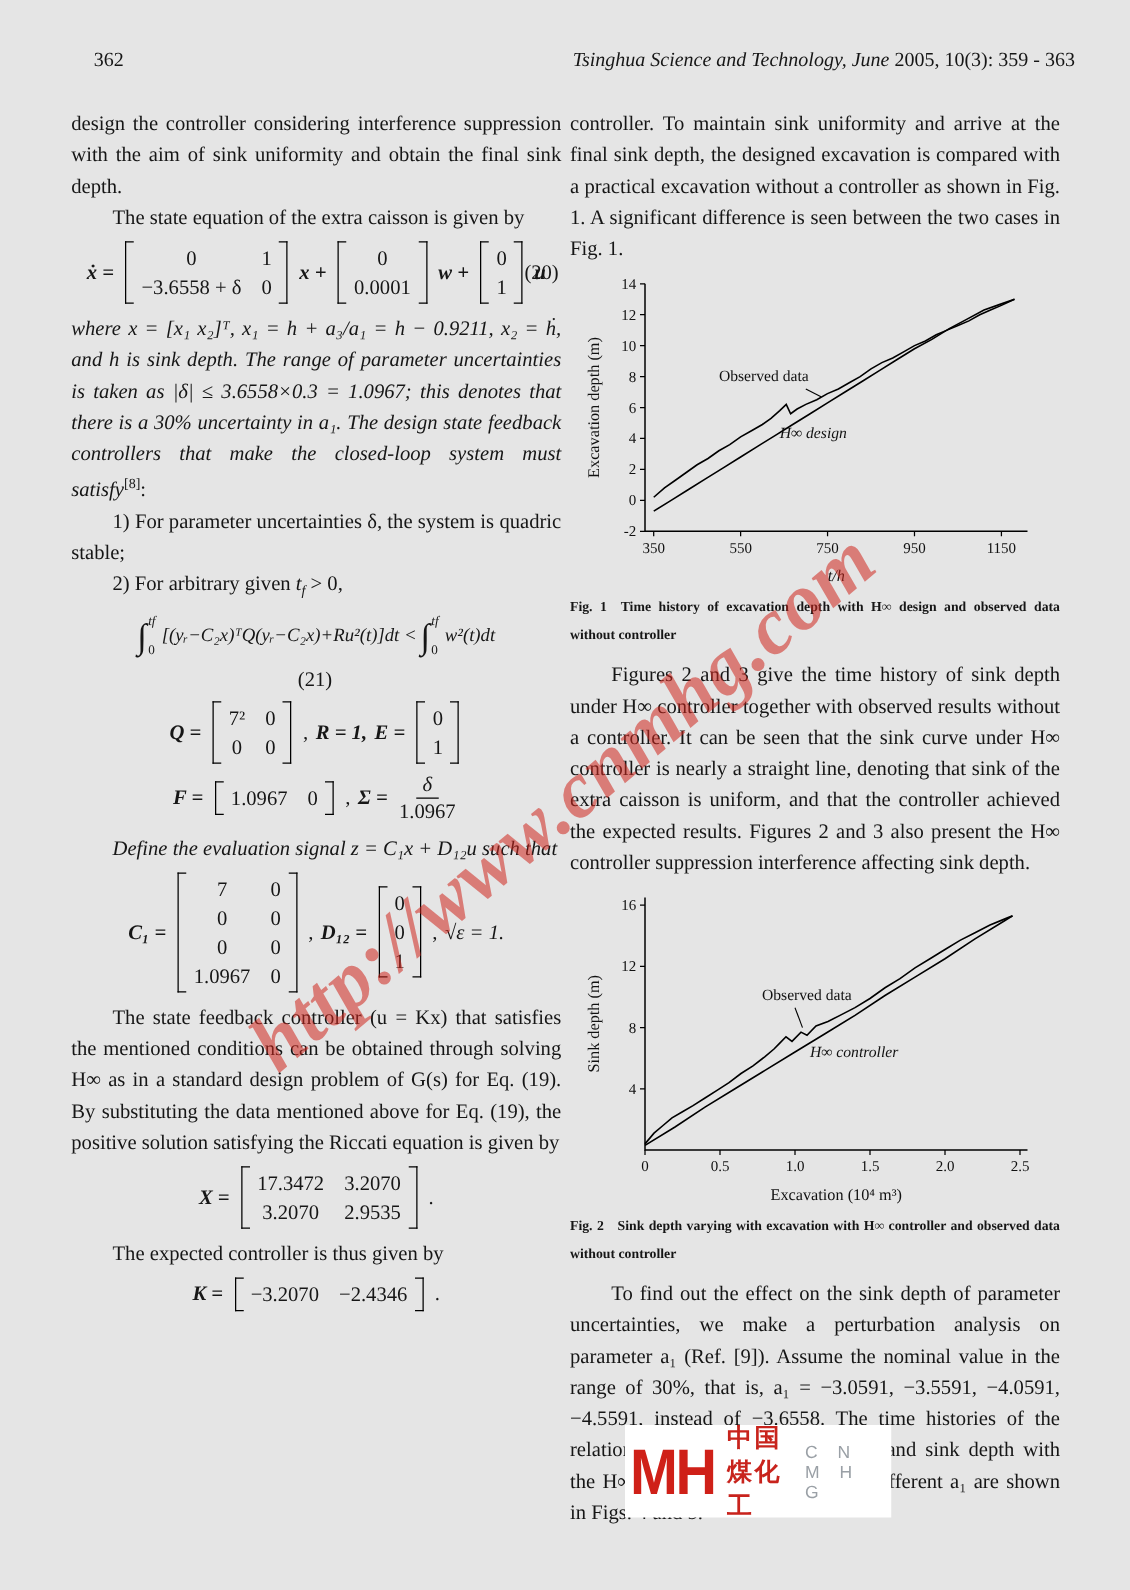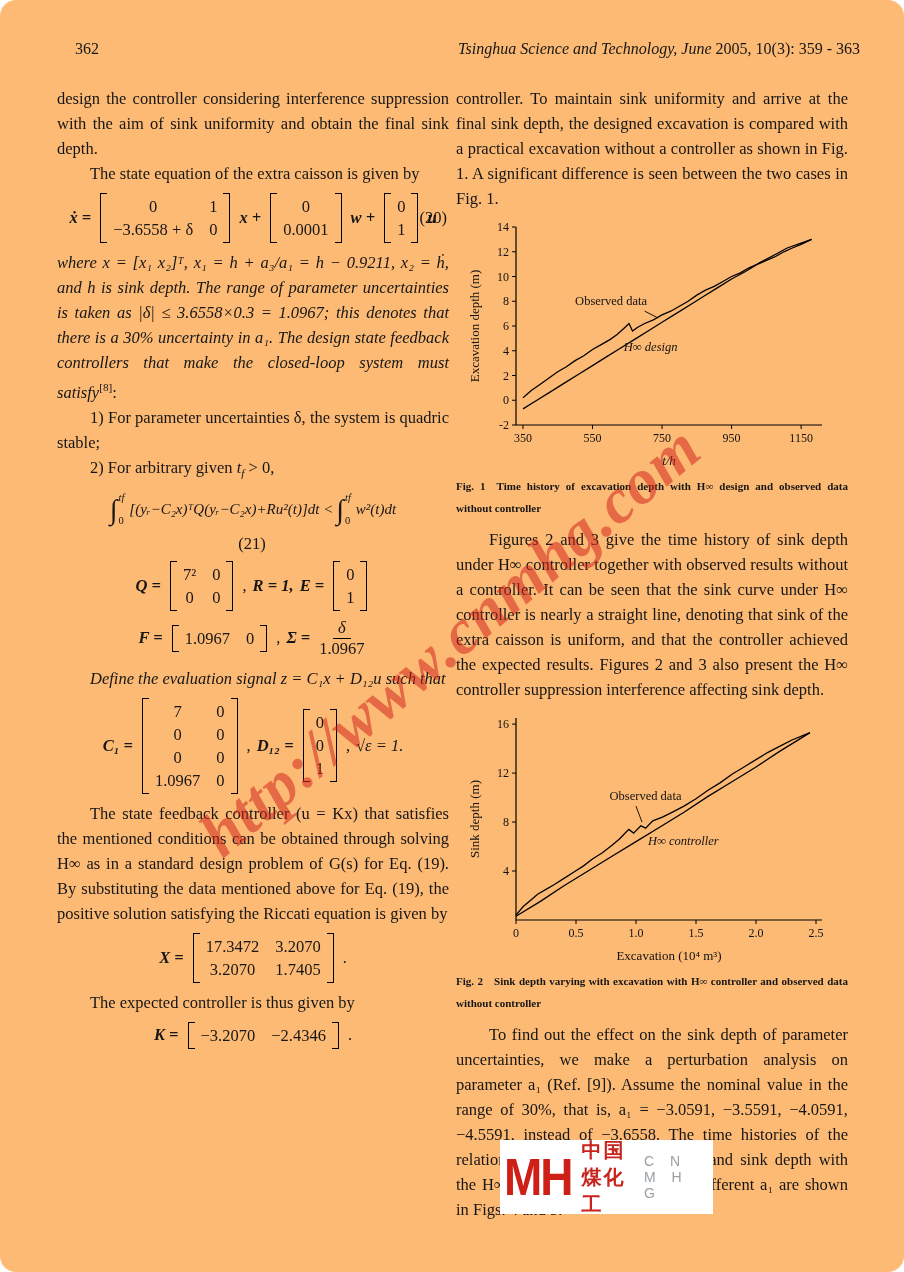--- a/index.html
+++ b/index.html
@@ -1,17 +1,17 @@
 <!DOCTYPE html>
 <html><head>
 <meta charset="utf-8">
 <style>
   html,body{margin:0;padding:0;background:#fff;}
-  .page{position:relative;width:904px;height:1272px;background:#fdba74;color:#161616;
-        font-family:"Liberation Serif",serif;overflow:hidden;border-radius:16px;}
+  .page{position:relative;width:904px;height:1272px;background:#e5e5e5;color:#161616;
+        font-family:"Liberation Serif",serif;overflow:hidden;}
   .header{position:absolute;top:40px;left:75px;right:44px;display:flex;
           justify-content:space-between;align-items:baseline;font-size:16px;}
   .header .jt{font-weight:normal;}
   .it{font-style:italic;}
   .bi{font-style:italic;font-weight:bold;}
   .col{position:absolute;top:86px;width:392px;}
   .left{left:57px;}
   .right{left:456px;}
   p{margin:0;font-size:16.5px;line-height:25px;}
   .j{text-align:justify;}
@@ -209,21 +209,21 @@
     <p class="j ind">The state feedback controller (u = Kx) that satisfies the mentioned conditions can be obtained through solving H∞ as in a standard design problem of G(s) for Eq. (19). By substituting the data mentioned above for Eq. (19), the positive solution satisfying the Riccati equation is given by</p>
 
     <div class="eq">
       <span class="bi">X =</span>
       <span class="mat">
           <span class="br l"></span>
           <span class="cells c2">
             <span>17.3472</span>
             <span>3.2070</span>
             <span>3.2070</span>
-            <span>1.7405</span>
+            <span>2.9535</span>
           </span>
           <span class="br r"></span>
         </span>
       <span>.</span>
     </div>
 
     <p class="j ind">The expected controller is thus given by</p>
 
     <div class="eq">
       <span class="bi">K =</span>

